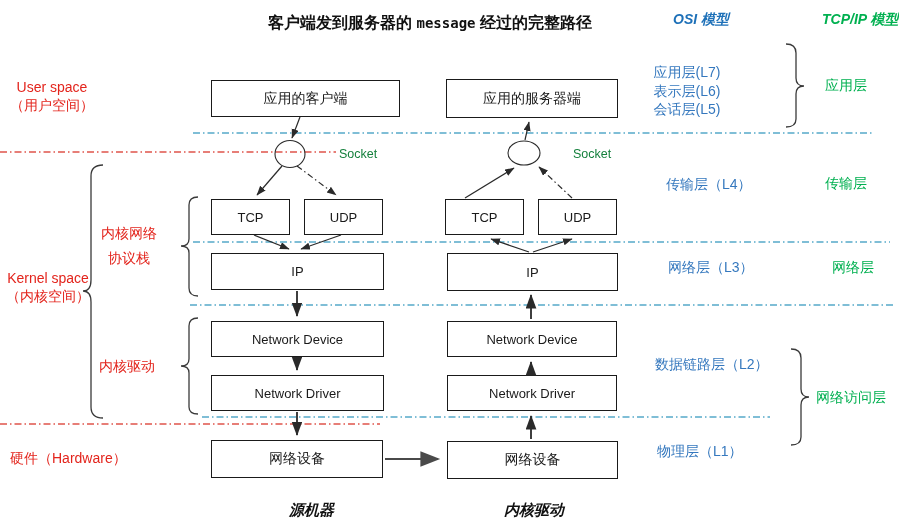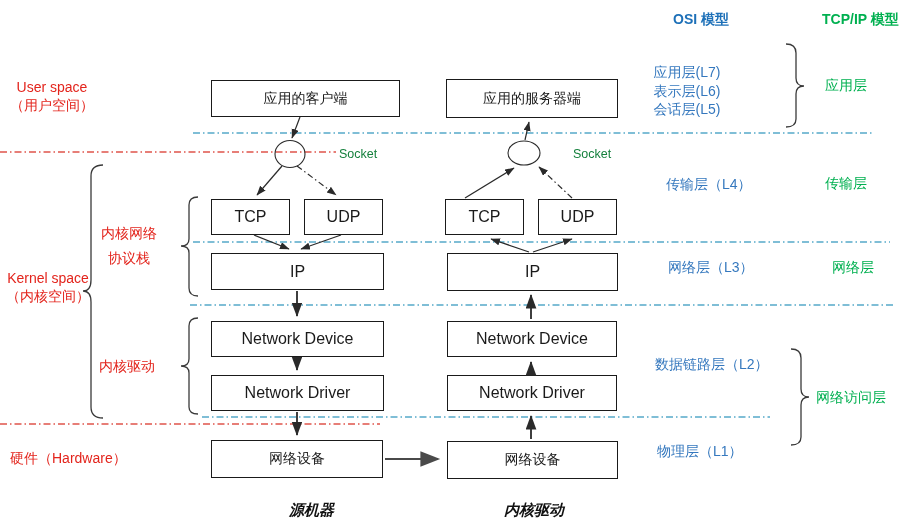--- a/index.html
+++ b/index.html
@@ -13,25 +13,25 @@
     --arrow:#2a2a2a;
   }
   html,body{margin:0;padding:0;background:#fff;}
   body{font-family:"Liberation Sans","DejaVu Sans",sans-serif;}
   #canvas{position:relative;width:899px;height:528px;background:#fff;overflow:hidden;}
 
   .abs{position:absolute;}
   .title{top:13px;left:230px;width:400px;text-align:center;font-size:16px;font-weight:bold;color:#111;white-space:nowrap;}
   .title .mono{font-family:"DejaVu Sans Mono","Liberation Mono",monospace;font-size:14px;}
 
-  .hdr{font-size:14px;font-weight:bold;white-space:nowrap;}
+  .hdr{font-size:14px;font-weight:bold;white-space:nowrap;font-style:italic;}
   .hdr-osi{top:11px;left:673px;color:var(--osi-blue);}
   .hdr-tcpip{top:11px;left:822px;color:var(--tcpip-green);}
 
-  .box{position:absolute;border:1px solid var(--box-border);background:#fff;display:flex;align-items:center;justify-content:center;font-size:16px;color:#1a1a1a;box-sizing:border-box;white-space:nowrap;}
+  .box{position:absolute;border:1px solid var(--box-border);background:#fff;display:flex;align-items:center;justify-content:center;font-size:13px;color:#1a1a1a;box-sizing:border-box;white-space:nowrap;}
   .box.cjk{font-size:14px;}
 
   .red{color:var(--annotation-red);font-size:14px;line-height:18px;text-align:center;white-space:nowrap;}
   .lbl-user{top:78px;left:6px;width:92px;}
   .lbl-kernel{top:269px;left:0px;width:96px;}
   .lbl-stack{top:221px;left:96px;width:66px;line-height:25px;}
   .lbl-driver{top:357px;left:94px;width:66px;}
   .lbl-hw{top:449px;left:10px;text-align:left;}
 
   .blu{color:var(--layer-blue);font-size:14px;white-space:nowrap;}
@@ -49,20 +49,25 @@
   .arr-v{stroke-width:1.8;}
   .arr-h{stroke:#4a4a4a;stroke-width:2.2;}
   .sock{fill:none;stroke:#2a2a2a;stroke-width:1.1;}
   .brace{fill:none;stroke:#3a3a3a;stroke-width:1.3;}
 </style>
 </head>
 <body>
 
 <div id="canvas">
 
+  <div class="abs title">
+    <span>客户端发到服务器的</span>
+    <span class="mono">message</span>
+    <span>经过的完整路径</span>
+  </div>
 
   <div class="abs hdr hdr-osi">OSI 模型</div>
   <div class="abs hdr hdr-tcpip">TCP/IP 模型</div>
 
   <div class="abs red lbl-kernel">
     <div>Kernel space</div>
     <div>（内核空间）</div>
   </div>
   <div class="abs red lbl-user">
     <div>User space</div>

